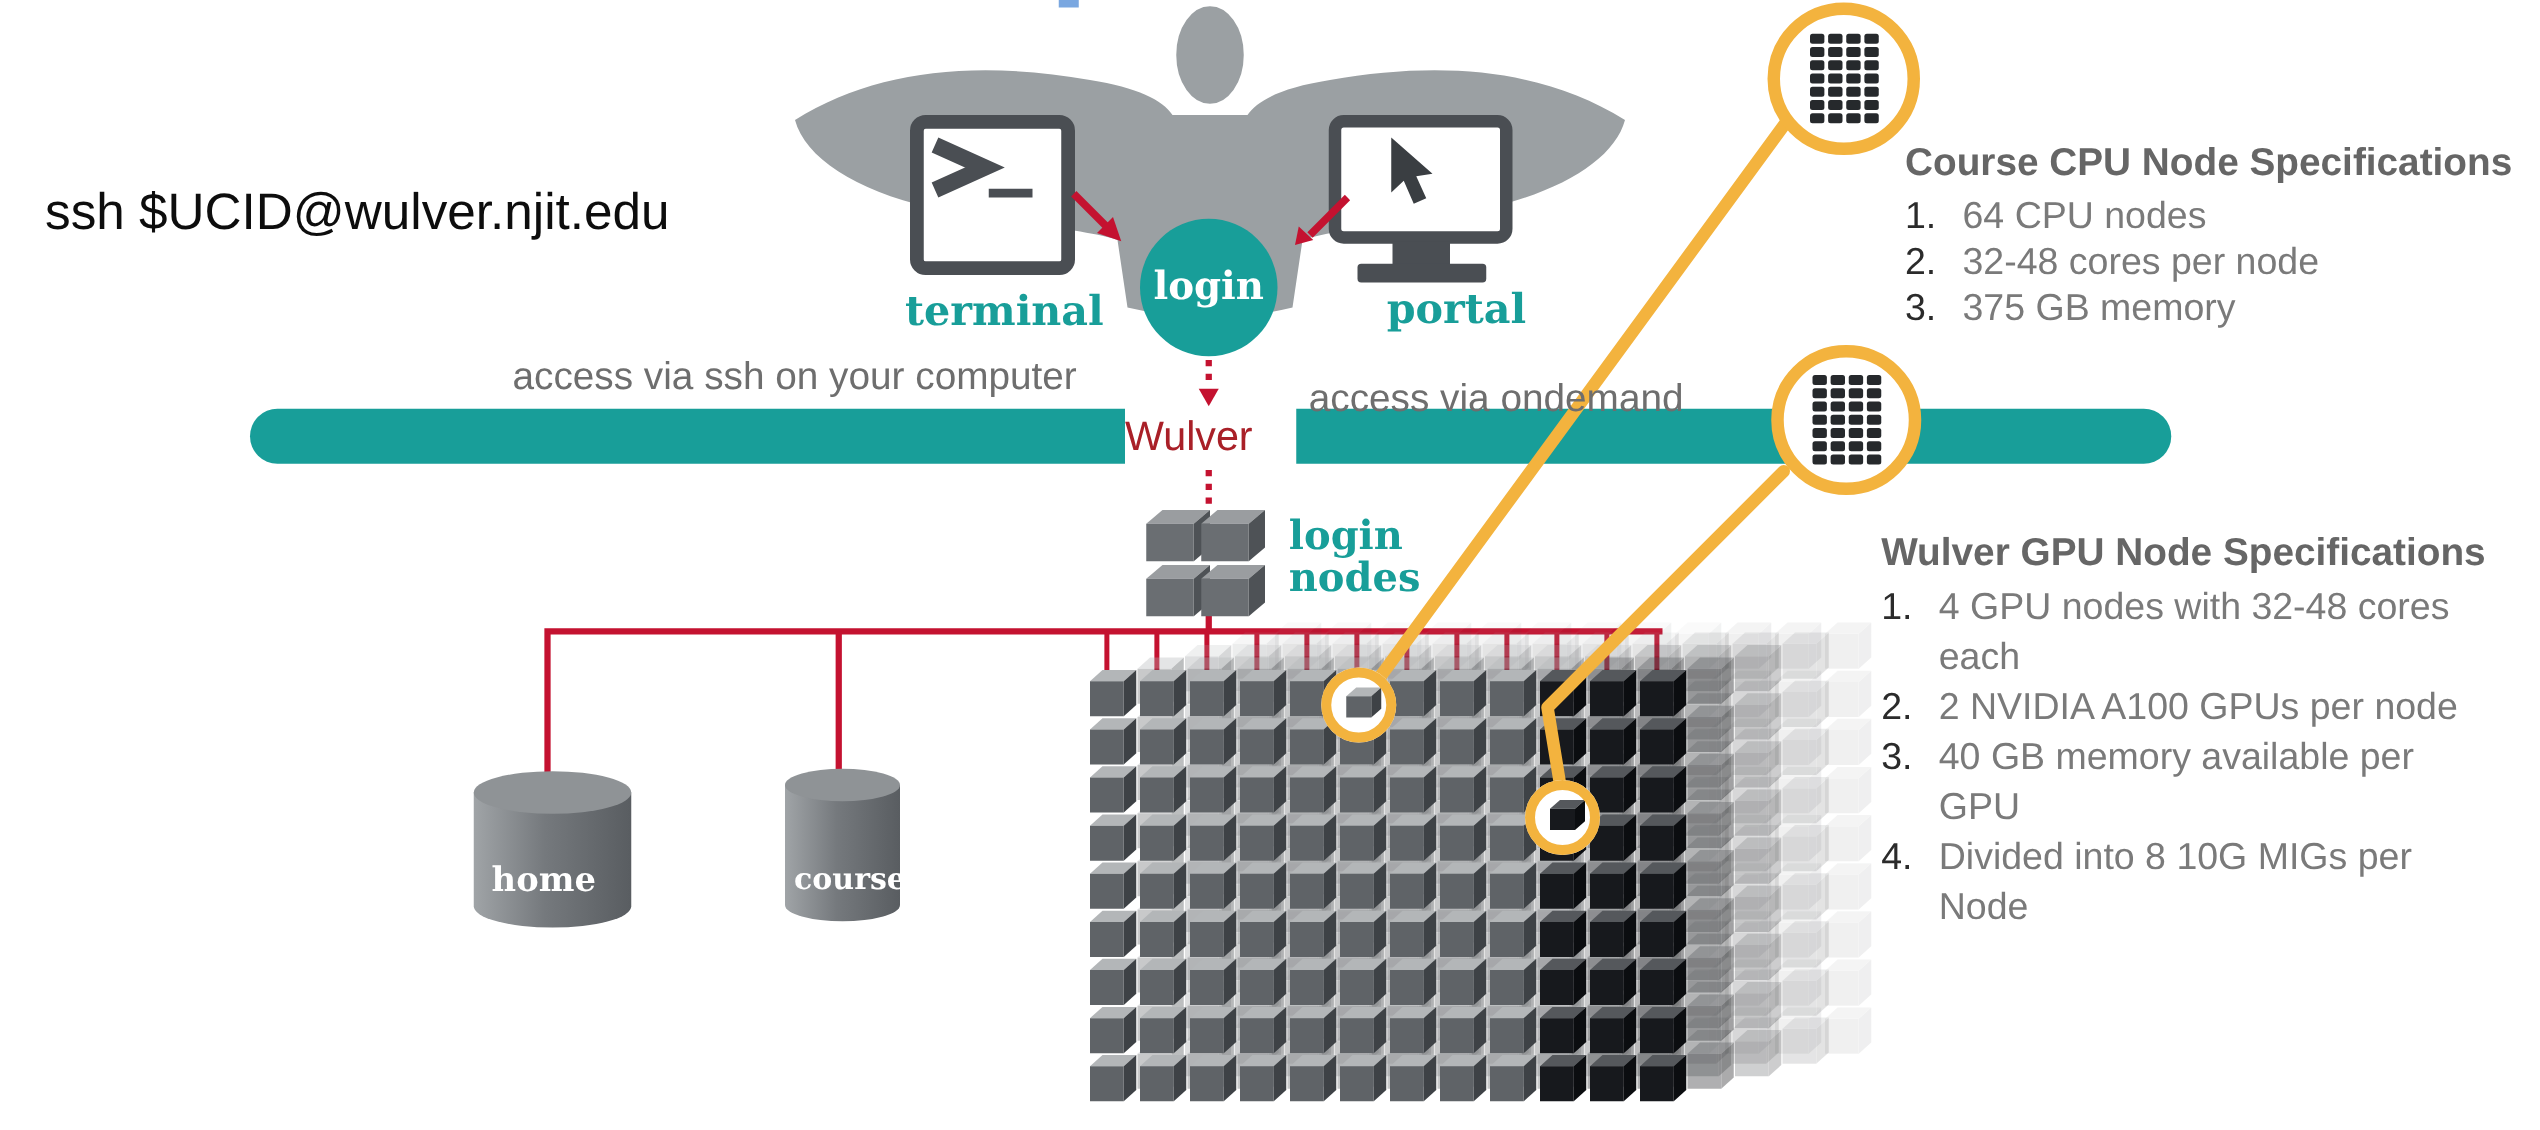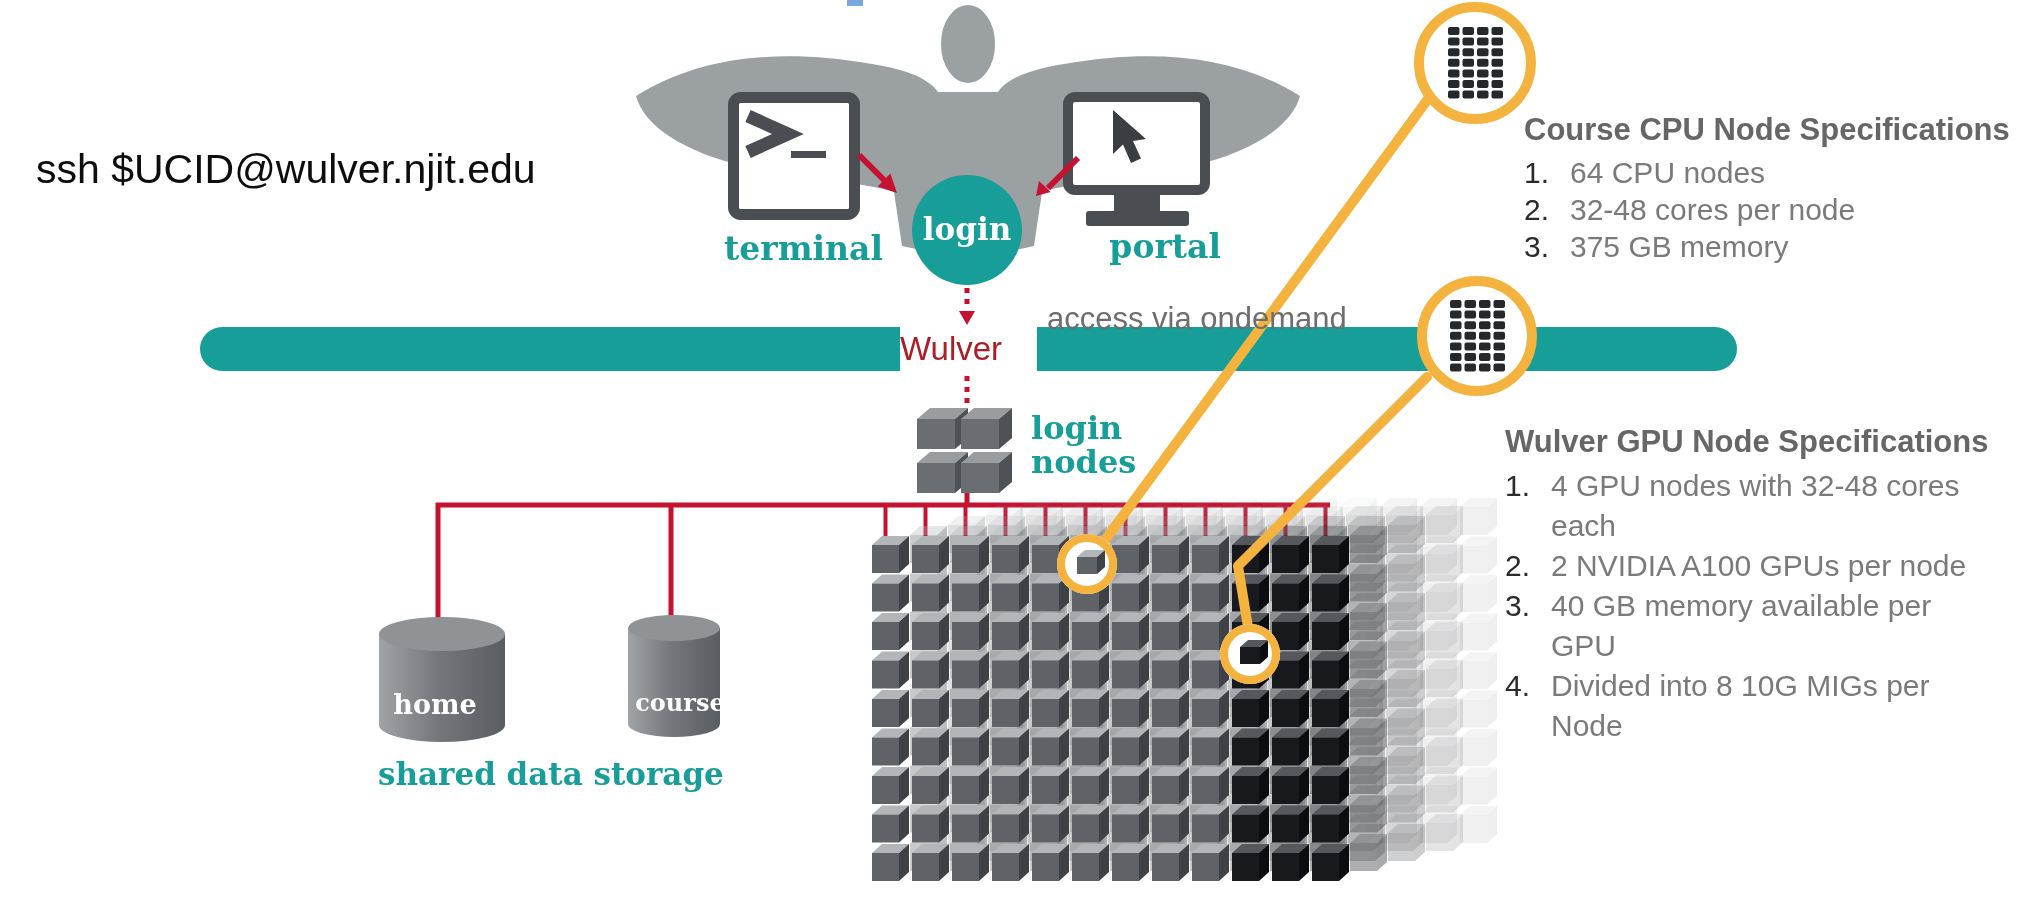--- a/index.html
+++ b/index.html
@@ -1855,32 +1855,32 @@
         </g>
     </g>
   </svg>
 
   <div class="abs" id="ssh-cmd">ssh $UCID@wulver.njit.edu</div>
 
   <div class="abs serif teal-text" id="terminal-label">terminal</div>
   <div class="abs serif teal-text" id="portal-label">portal</div>
   <div class="abs serif white-label" id="login-label">login</div>
 
+  <div class="abs gray-cap" id="left-caption">access via ssh on your computer</div>
   <div class="abs gray-cap" id="right-caption">access via ondemand</div>
 
   <div class="abs" id="wulver-label">Wulver</div>
 
   <div class="abs serif teal-text" id="login-nodes-label">
     <div>login</div>
     <div>nodes</div>
   </div>
 
   <div class="abs serif white-label" id="home-label">home</div>
   <div class="abs serif white-label" id="course-label">course</div>
-  <div class="abs serif teal-text" id="storage-caption">shared data storage</div>
 
   <div class="abs spec-block" id="cpu-specs">
     <div class="spec-title">Course CPU Node Specifications</div>
     <div class="spec-row">
       <span class="spec-num">1.</span>
       <span class="spec-text">64 CPU nodes</span>
     </div>
     <div class="spec-row">
       <span class="spec-num">2.</span>
       <span class="spec-text">32-48 cores per node</span>

